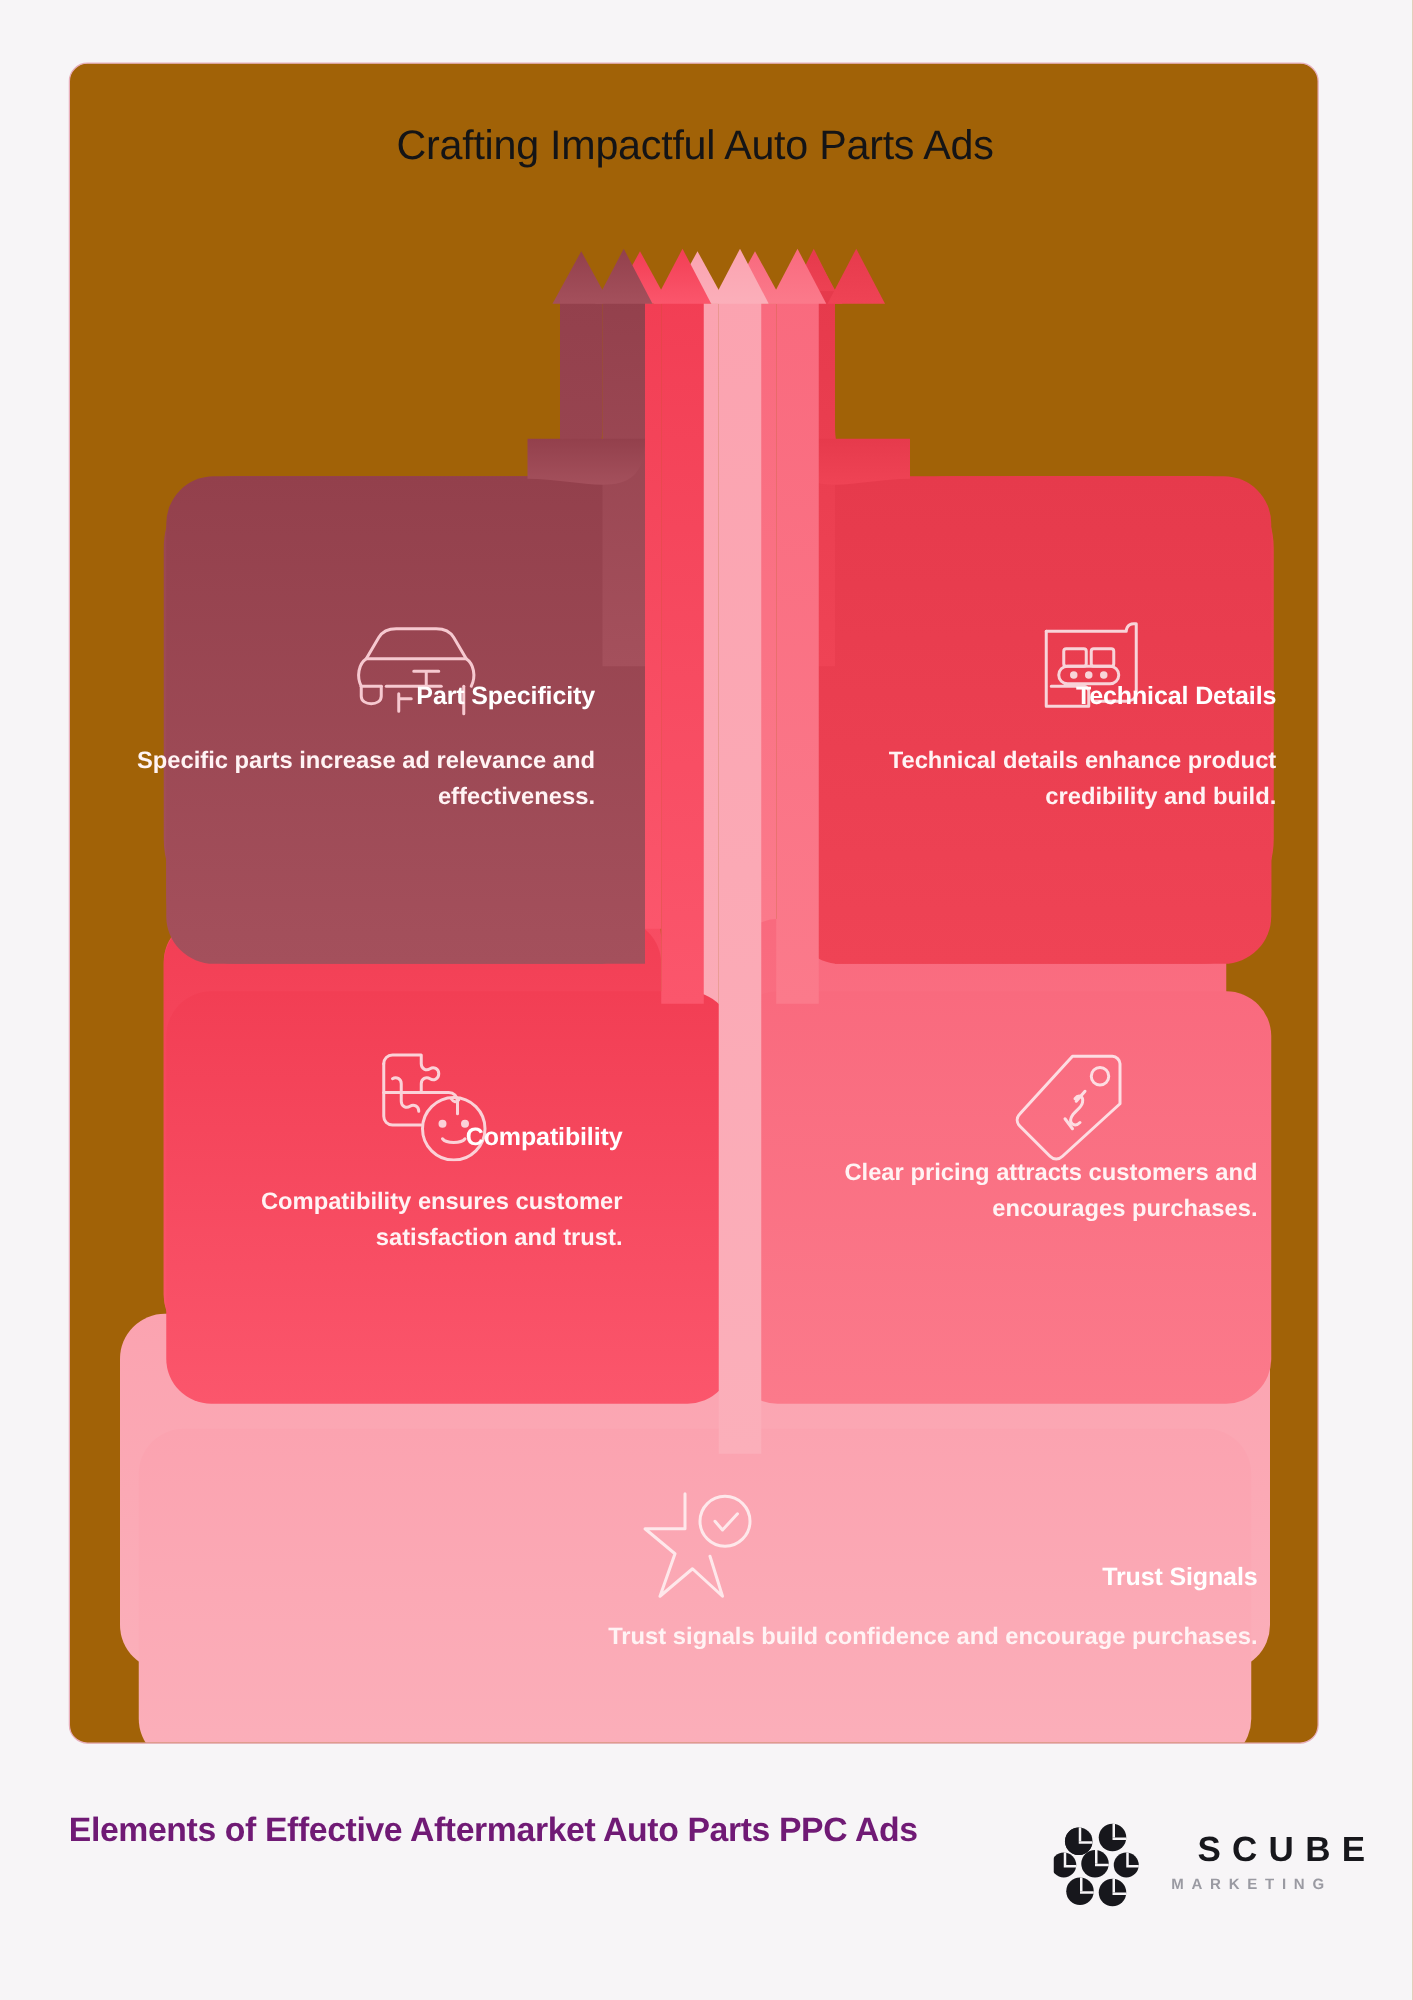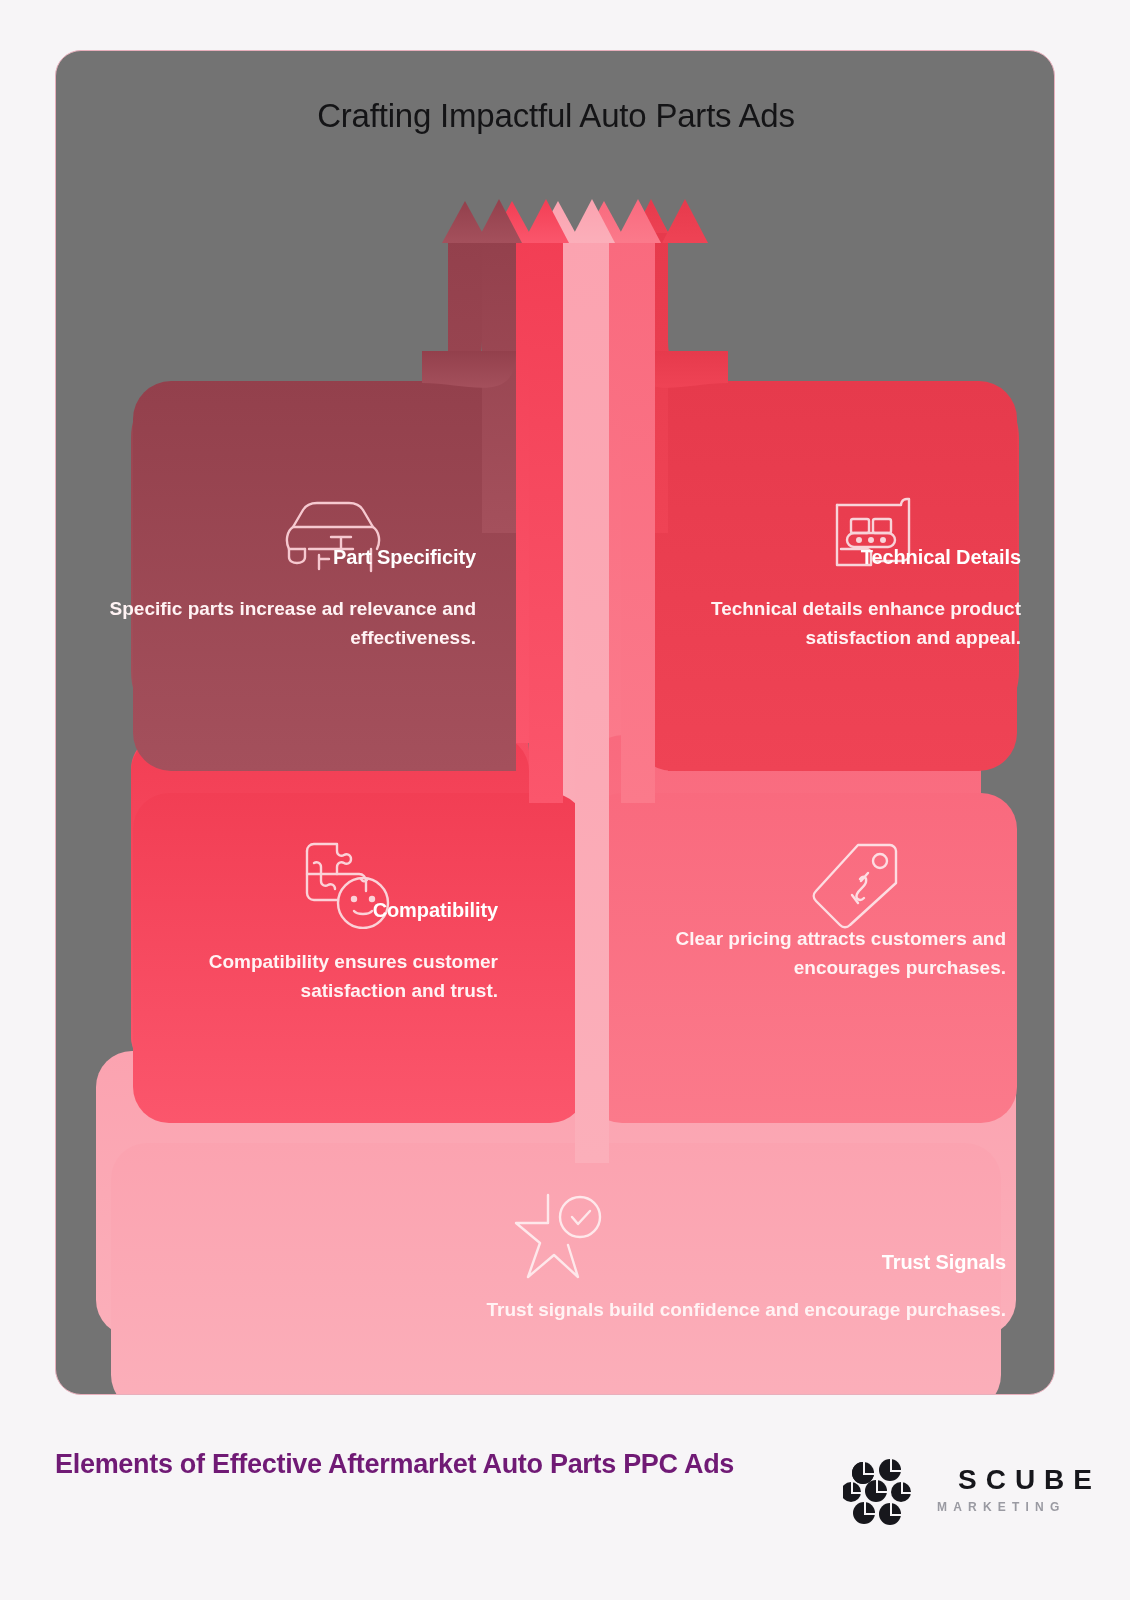--- a/index.html
+++ b/index.html
@@ -8,23 +8,23 @@
     background:#F7F5F7;
     font-family:"Liberation Sans", sans-serif;
     overflow:hidden;
   }
   #root{ position:relative; width:1130px; height:1600px; }
 
   
   .panel{
     position:absolute; left:55px; top:50px;
     width:1000px; height:1345px;
-    background:#737373;
+    background:#a16207;
     border:1.6px solid #E8AFBC;
-    border-radius:26px;
+    border-radius:15px;
     overflow:hidden;
   }
 
   .title{
     position:absolute; left:0; top:46px; width:1000px;
     text-align:center;
     font-size:33px; font-weight:400; color:#141416;
     letter-spacing:-0.2px;
   }
 
@@ -301,21 +301,21 @@
       </svg>
     </div>
 
     <div class="cardtext ct1">
       <div class="c-title">Part Specificity</div>
       <div class="c-desc">Specific parts increase ad relevance and effectiveness.</div>
     </div>
 
     <div class="cardtext ct2">
       <div class="c-title">Technical Details</div>
-      <div class="c-desc">Technical details enhance product satisfaction and appeal.</div>
+      <div class="c-desc">Technical details enhance product credibility and build.</div>
     </div>
 
     <div class="cardtext ct3">
       <div class="c-title">Compatibility</div>
       <div class="c-desc">Compatibility ensures customer satisfaction and trust.</div>
     </div>
 
     <div class="cardtext ct4">
       <div class="c-desc">Clear pricing attracts customers and encourages purchases.</div>
     </div>

